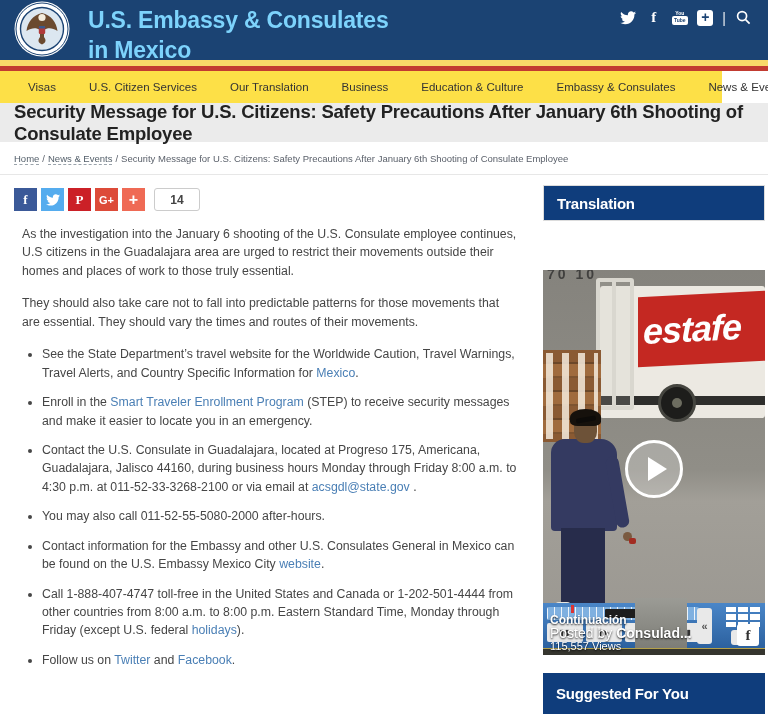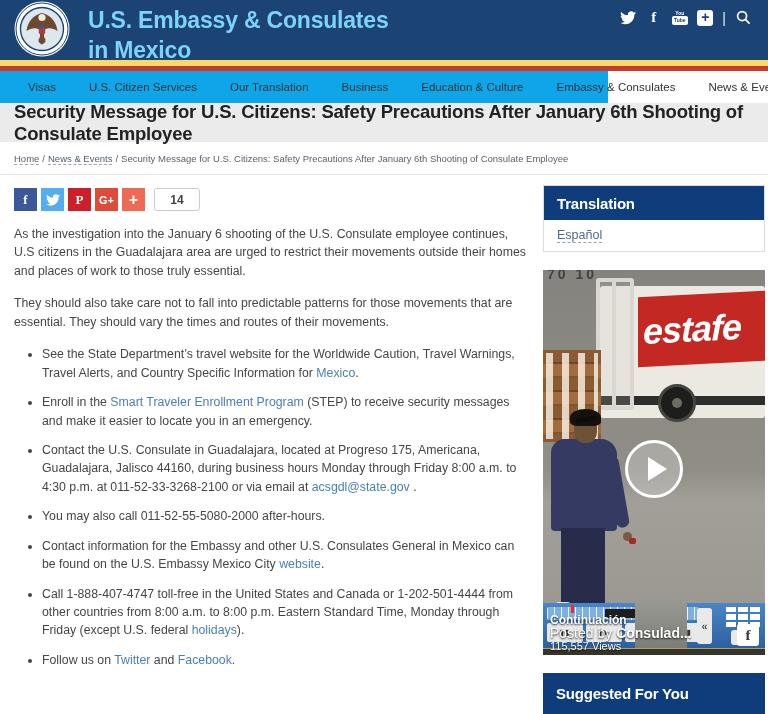--- a/index.html
+++ b/index.html
@@ -17,21 +17,21 @@
   .yt .yt-top{font-size:5px;line-height:5px;color:#fff;font-weight:700;}
   .yt .yt-box{width:16px;height:9px;background:#fff;border-radius:2px;color:#1b4373;
               font-size:5px;line-height:9px;text-align:center;font-weight:700;}
   .plusbox{width:16px;height:16px;background:#fff;border-radius:3px;color:#1b4373;
            font-weight:700;font-size:14px;line-height:15px;text-align:center;}
   .hdiv{color:#fff;font-size:14px;opacity:.9;}
   .fglyph{font-weight:700;font-size:15px;font-family:"Liberation Serif",serif;}
   
   .stripe-y{position:absolute;top:60px;left:0;width:768px;height:6px;background:#f8d969;}
   .stripe-r{position:absolute;top:66px;left:0;width:768px;height:5px;background:#c23b31;}
-  .nav{position:absolute;top:71px;left:0;width:608px;height:32px;background:#0ea5e9;
+  .nav{position:absolute;top:71px;left:0;width:722px;height:32px;background:#fde047;
        display:flex;align-items:center;padding-left:28px;gap:33px;box-sizing:border-box;}
   .nav-item{font-size:11.5px;color:#333;text-decoration:none;white-space:nowrap;}
   
   .band{position:absolute;top:103px;left:0;width:768px;height:39px;background:#ebebeb;
         display:flex;align-items:center;}
   .band h1{margin:0 0 0 14px;font-size:18.5px;font-weight:700;color:#222;letter-spacing:-.2px;}
   .crumbs{position:absolute;top:142px;left:0;width:768px;height:33px;box-sizing:border-box;
           padding:11px 14px 0;font-size:9.5px;color:#5b616b;border-bottom:1px solid #e7e7e7;}
   .bc-link{color:#55606b;text-decoration:none;border-bottom:1px dashed #9aa3ab;}
   .bc-sep{margin:0 3px;}
@@ -41,21 +41,21 @@
   .sbtn{width:23px;height:23px;display:flex;align-items:center;justify-content:center;
         color:#fff;font-weight:700;font-size:13px;text-decoration:none;}
   .sb-fb{background:#3b5998;font-family:"Liberation Serif",serif;}
   .sb-tw{background:#55acee;}
   .sb-pin{background:#cb2027;font-family:"Liberation Serif",serif;}
   .sb-gp{background:#dd4b39;font-size:11px;}
   .sb-more{background:#ef6a55;font-size:16px;}
   .scount{margin-left:5px;width:44px;height:21px;background:#fff;border:1px solid #ccc;
           border-radius:3px;display:flex;align-items:center;justify-content:center;
           font-size:12px;font-weight:700;color:#444;}
-  .para{margin:0 0 14px;font-size:12.3px;line-height:1.5;color:#464646;}
+  .para{margin:0 8px 14px;font-size:12.3px;line-height:1.5;color:#464646;}
   .blist{margin:0;padding:0 0 0 28px;}
   .blist li{margin-bottom:11px;font-size:12.3px;line-height:1.5;color:#464646;}
   .ilink{color:#4a7fb5;text-decoration:none;margin-top:32px;}
   
   .sidebar{position:absolute;left:543px;top:185px;width:222px;height:615px;}
   .sb-hdrbox{background:#0f3d7c;color:#fff;font-weight:700;font-size:15px;height:34px;
              display:flex;align-items:center;padding-left:13px;letter-spacing:-.2px;}
   .translation{position:absolute;top:0;left:0;right:0;border:1px solid #dcdcdc;}
   .tr-body{height:31px;display:flex;align-items:center;padding-left:13px;background:#fff;}
   .es-link{font-size:12.5px;color:#4d6b8c;text-decoration:none;border-bottom:1px dashed #93a6b8;}
@@ -219,23 +219,20 @@
       <li><span>Contact information for the Embassy and other U.S. Consulates General in Mexico can be found on the U.S. Embassy Mexico City </span><a class="ilink">website</a><span>.</span></li>
       <li><span>Call 1-888-407-4747 toll-free in the United States and Canada or 1-202-501-4444 from other countries from 8:00 a.m. to 8:00 p.m. Eastern Standard Time, Monday through Friday (except U.S. federal </span><a class="ilink">holidays</a><span>).</span></li>
       <li><span>Follow us on </span><a class="ilink">Twitter</a><span> and </span><a class="ilink">Facebook</a><span>.</span></li>
     </ul>
 </div>
 
 <div class="sidebar">
 
   <div class="translation">
     <div class="sb-hdrbox">Translation</div>
-    <div class="tr-body">
-      <a class="es-link">Español</a>
-    </div>
   </div>
 
   <div class="video">
     <div class="v-ts">70 10</div>
 
     <div class="v-van">
       <div class="v-van-body"></div>
       <div class="v-red">
         <span>estafe</span>
       </div>

